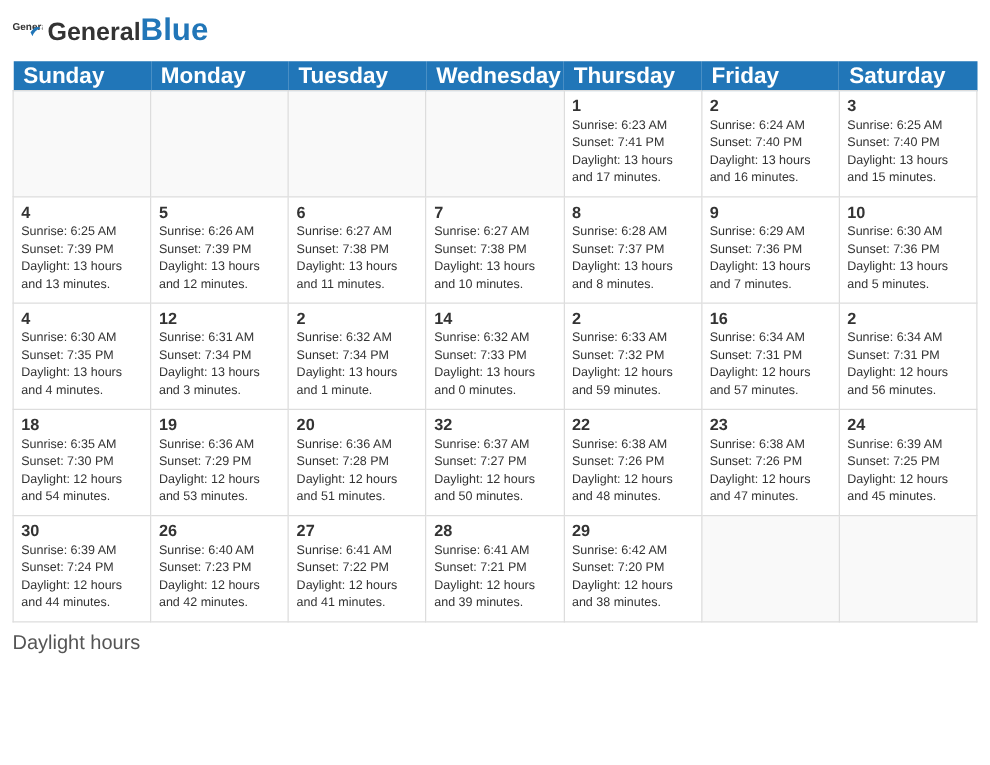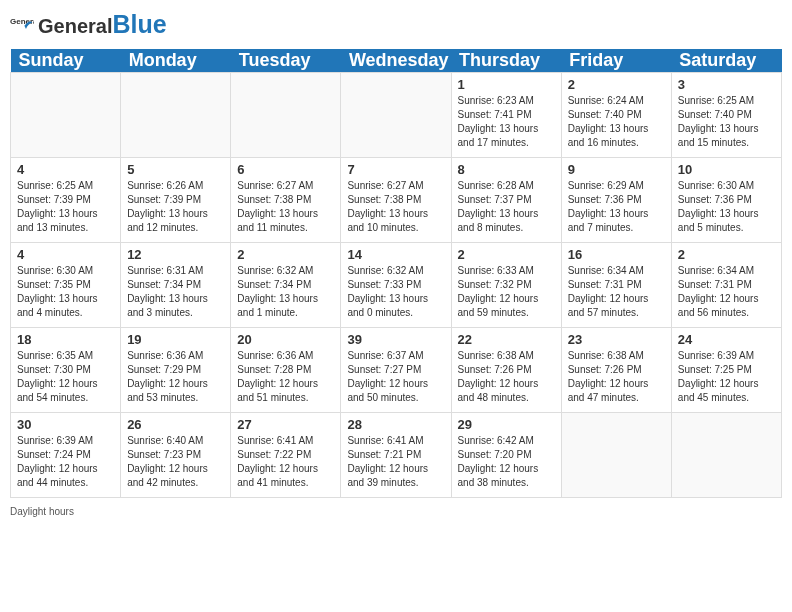--- a/index.html
+++ b/index.html
@@ -67,21 +67,21 @@
       display: block;
       margin-bottom: 2px;
     }
     .day-info {
       font-size: 10px;
       color: #333;
       line-height: 1.4;
     }
     .footer {
       margin-top: 8px;
-      font-size: 10px;
+      font-size: 16px;
       color: #555;
     }
   </style>
 </head>
 <body>
 
 <div class="header">
   <div class="logo">
     <svg class="logo-icon" viewBox="0 0 30 30" xmlns="http://www.w3.org/2000/svg">
       <text x="0" y="14" font-size="10" font-weight="bold" fill="#333">General</text>
@@ -231,21 +231,21 @@
 Sunset: 7:29 PM
 Daylight: 12 hours and 53 minutes.</div>
         </td>
         <td>
           <span class="day-num">20</span>
           <div class="day-info">Sunrise: 6:36 AM
 Sunset: 7:28 PM
 Daylight: 12 hours and 51 minutes.</div>
         </td>
         <td>
-          <span class="day-num">39</span>
+          <span class="day-num">32</span>
           <div class="day-info">Sunrise: 6:37 AM
 Sunset: 7:27 PM
 Daylight: 12 hours and 50 minutes.</div>
         </td>
         <td>
           <span class="day-num">22</span>
           <div class="day-info">Sunrise: 6:38 AM
 Sunset: 7:26 PM
 Daylight: 12 hours and 48 minutes.</div>
         </td>

